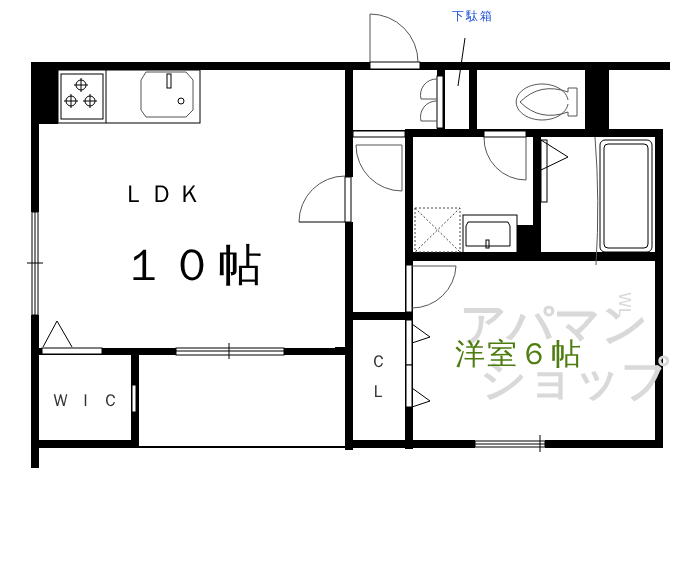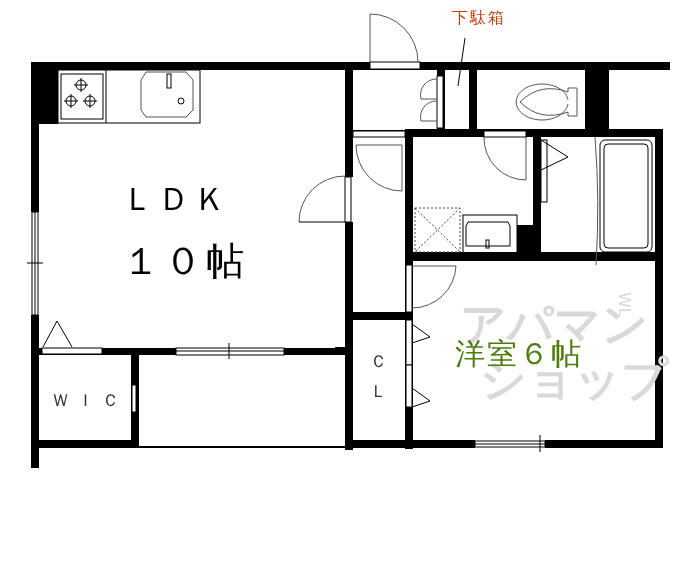--- a/index.html
+++ b/index.html
@@ -172,20 +172,20 @@
   <rect class="wall" x="0" y="0" width="0" height="0"></rect>
 
   <rect class="wall" x="335" y="347" width="10" height="6"></rect>
 
   <g>
     <text class="wm" x="460" y="340" font-size="46" font-family="DejaVu Sans, sans-serif">アパマン</text>
     <text class="wm" x="480" y="395" font-size="46" font-family="DejaVu Sans, sans-serif">ショップ</text>
   </g>
 </svg>
 
-<div style="position:absolute;left:122px;top:178px;font-size:32px;letter-spacing:4px;color:#000;font-family:Liberation Sans, sans-serif;">ＬＤＫ</div>
-<div style="position:absolute;left:122px;top:236px;font-size:38px;letter-spacing:4px;color:#000;font-family:'DejaVu Sans',sans-serif;">１０帖</div>
+<div style="position:absolute;left:122px;top:178px;font-size:24px;letter-spacing:4px;color:#000;font-family:Liberation Sans, sans-serif;">ＬＤＫ</div>
+<div style="position:absolute;left:122px;top:236px;font-size:44px;letter-spacing:4px;color:#000;font-family:'DejaVu Sans',sans-serif;">１０帖</div>
 <div style="position:absolute;left:455px;top:334px;font-size:30px;letter-spacing:2px;color:#4d7c0f;font-family:'DejaVu Sans',sans-serif;">洋室６帖</div>
 <div style="position:absolute;left:52px;top:389px;font-size:17px;letter-spacing:8px;color:#333;font-family:'DejaVu Sans',sans-serif;text-align:center;">ＷＩＣ</div>
 <div style="position:absolute;left:370px;top:350px;font-size:17px;color:#333;font-family:'DejaVu Sans',sans-serif;">Ｃ</div>
 <div style="position:absolute;left:370px;top:380px;font-size:17px;color:#333;font-family:'DejaVu Sans',sans-serif;">Ｌ</div>
-<div style="position:absolute;left:452px;top:8px;font-size:16px;letter-spacing:2px;color:#c2410c;font-family:'DejaVu Sans',sans-serif;">下駄箱</div>
+<div style="position:absolute;left:452px;top:8px;font-size:12px;letter-spacing:2px;color:#1d4ed8;font-family:'DejaVu Sans',sans-serif;">下駄箱</div>
 <div style="position:absolute;left:615px;top:292px;font-size:16px;color:#d9d9d9;writing-mode:vertical-rl;font-family:'DejaVu Sans',sans-serif;">WL</div>
 
 </body></html>

